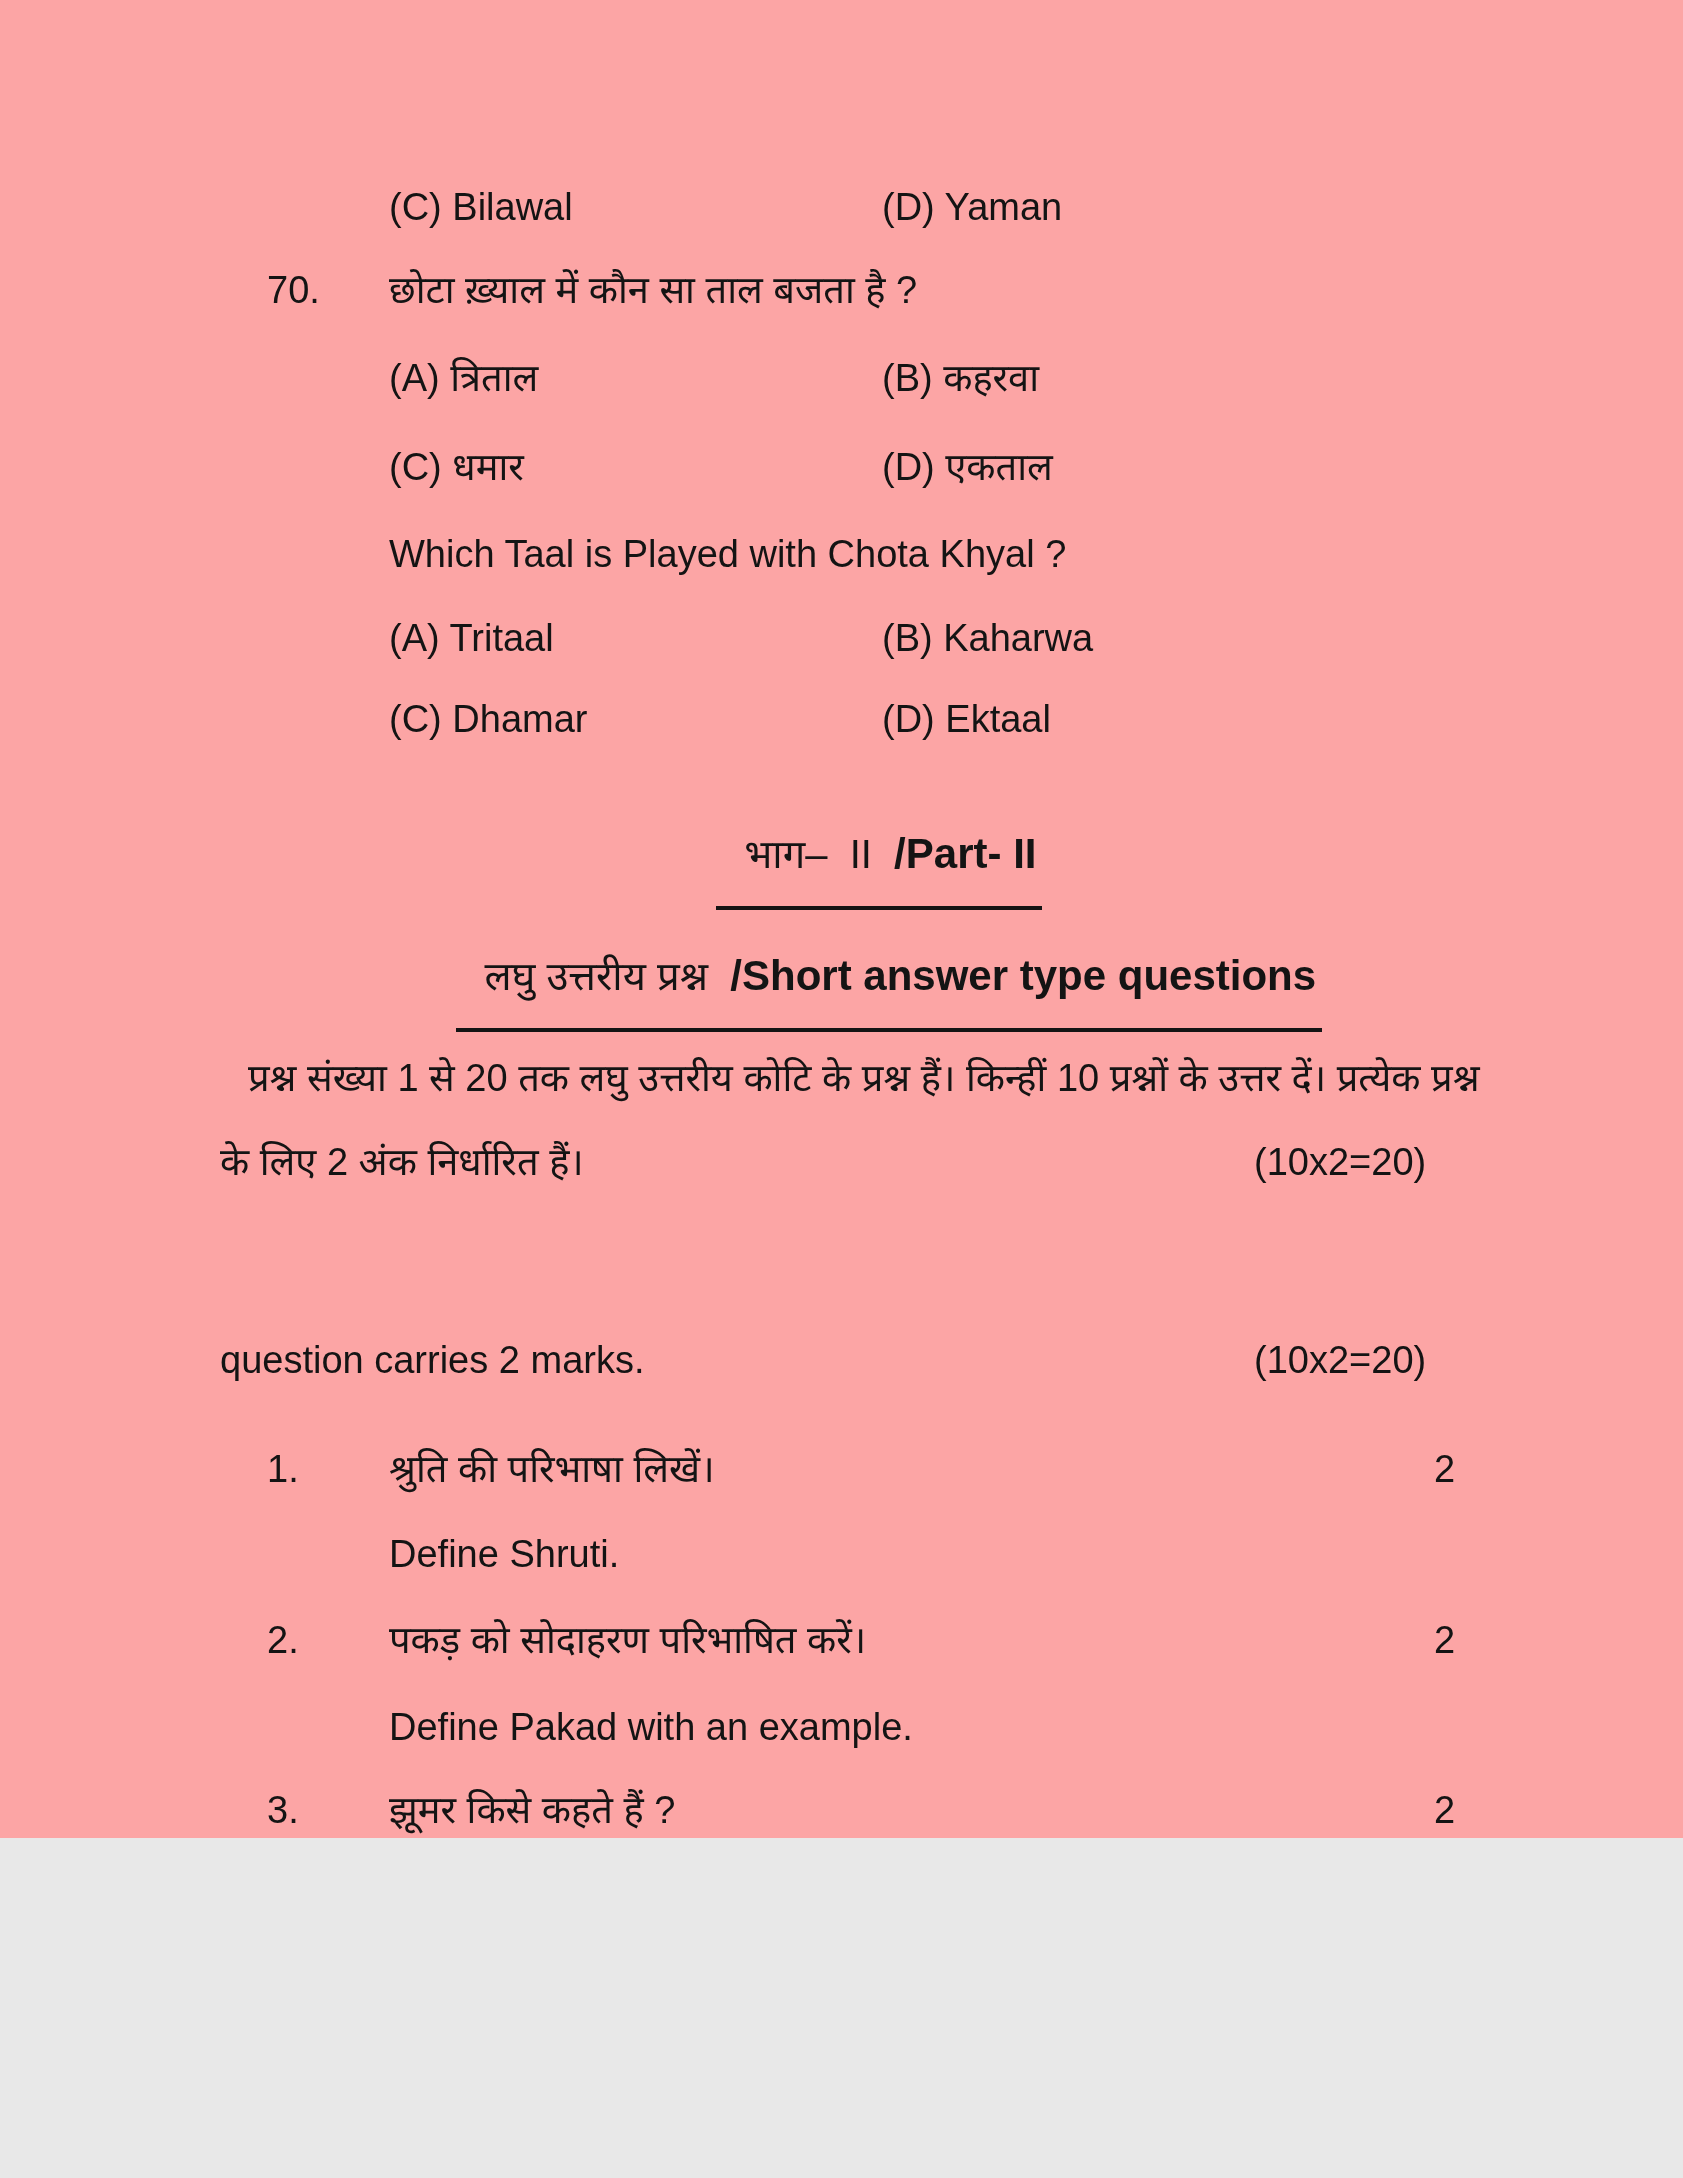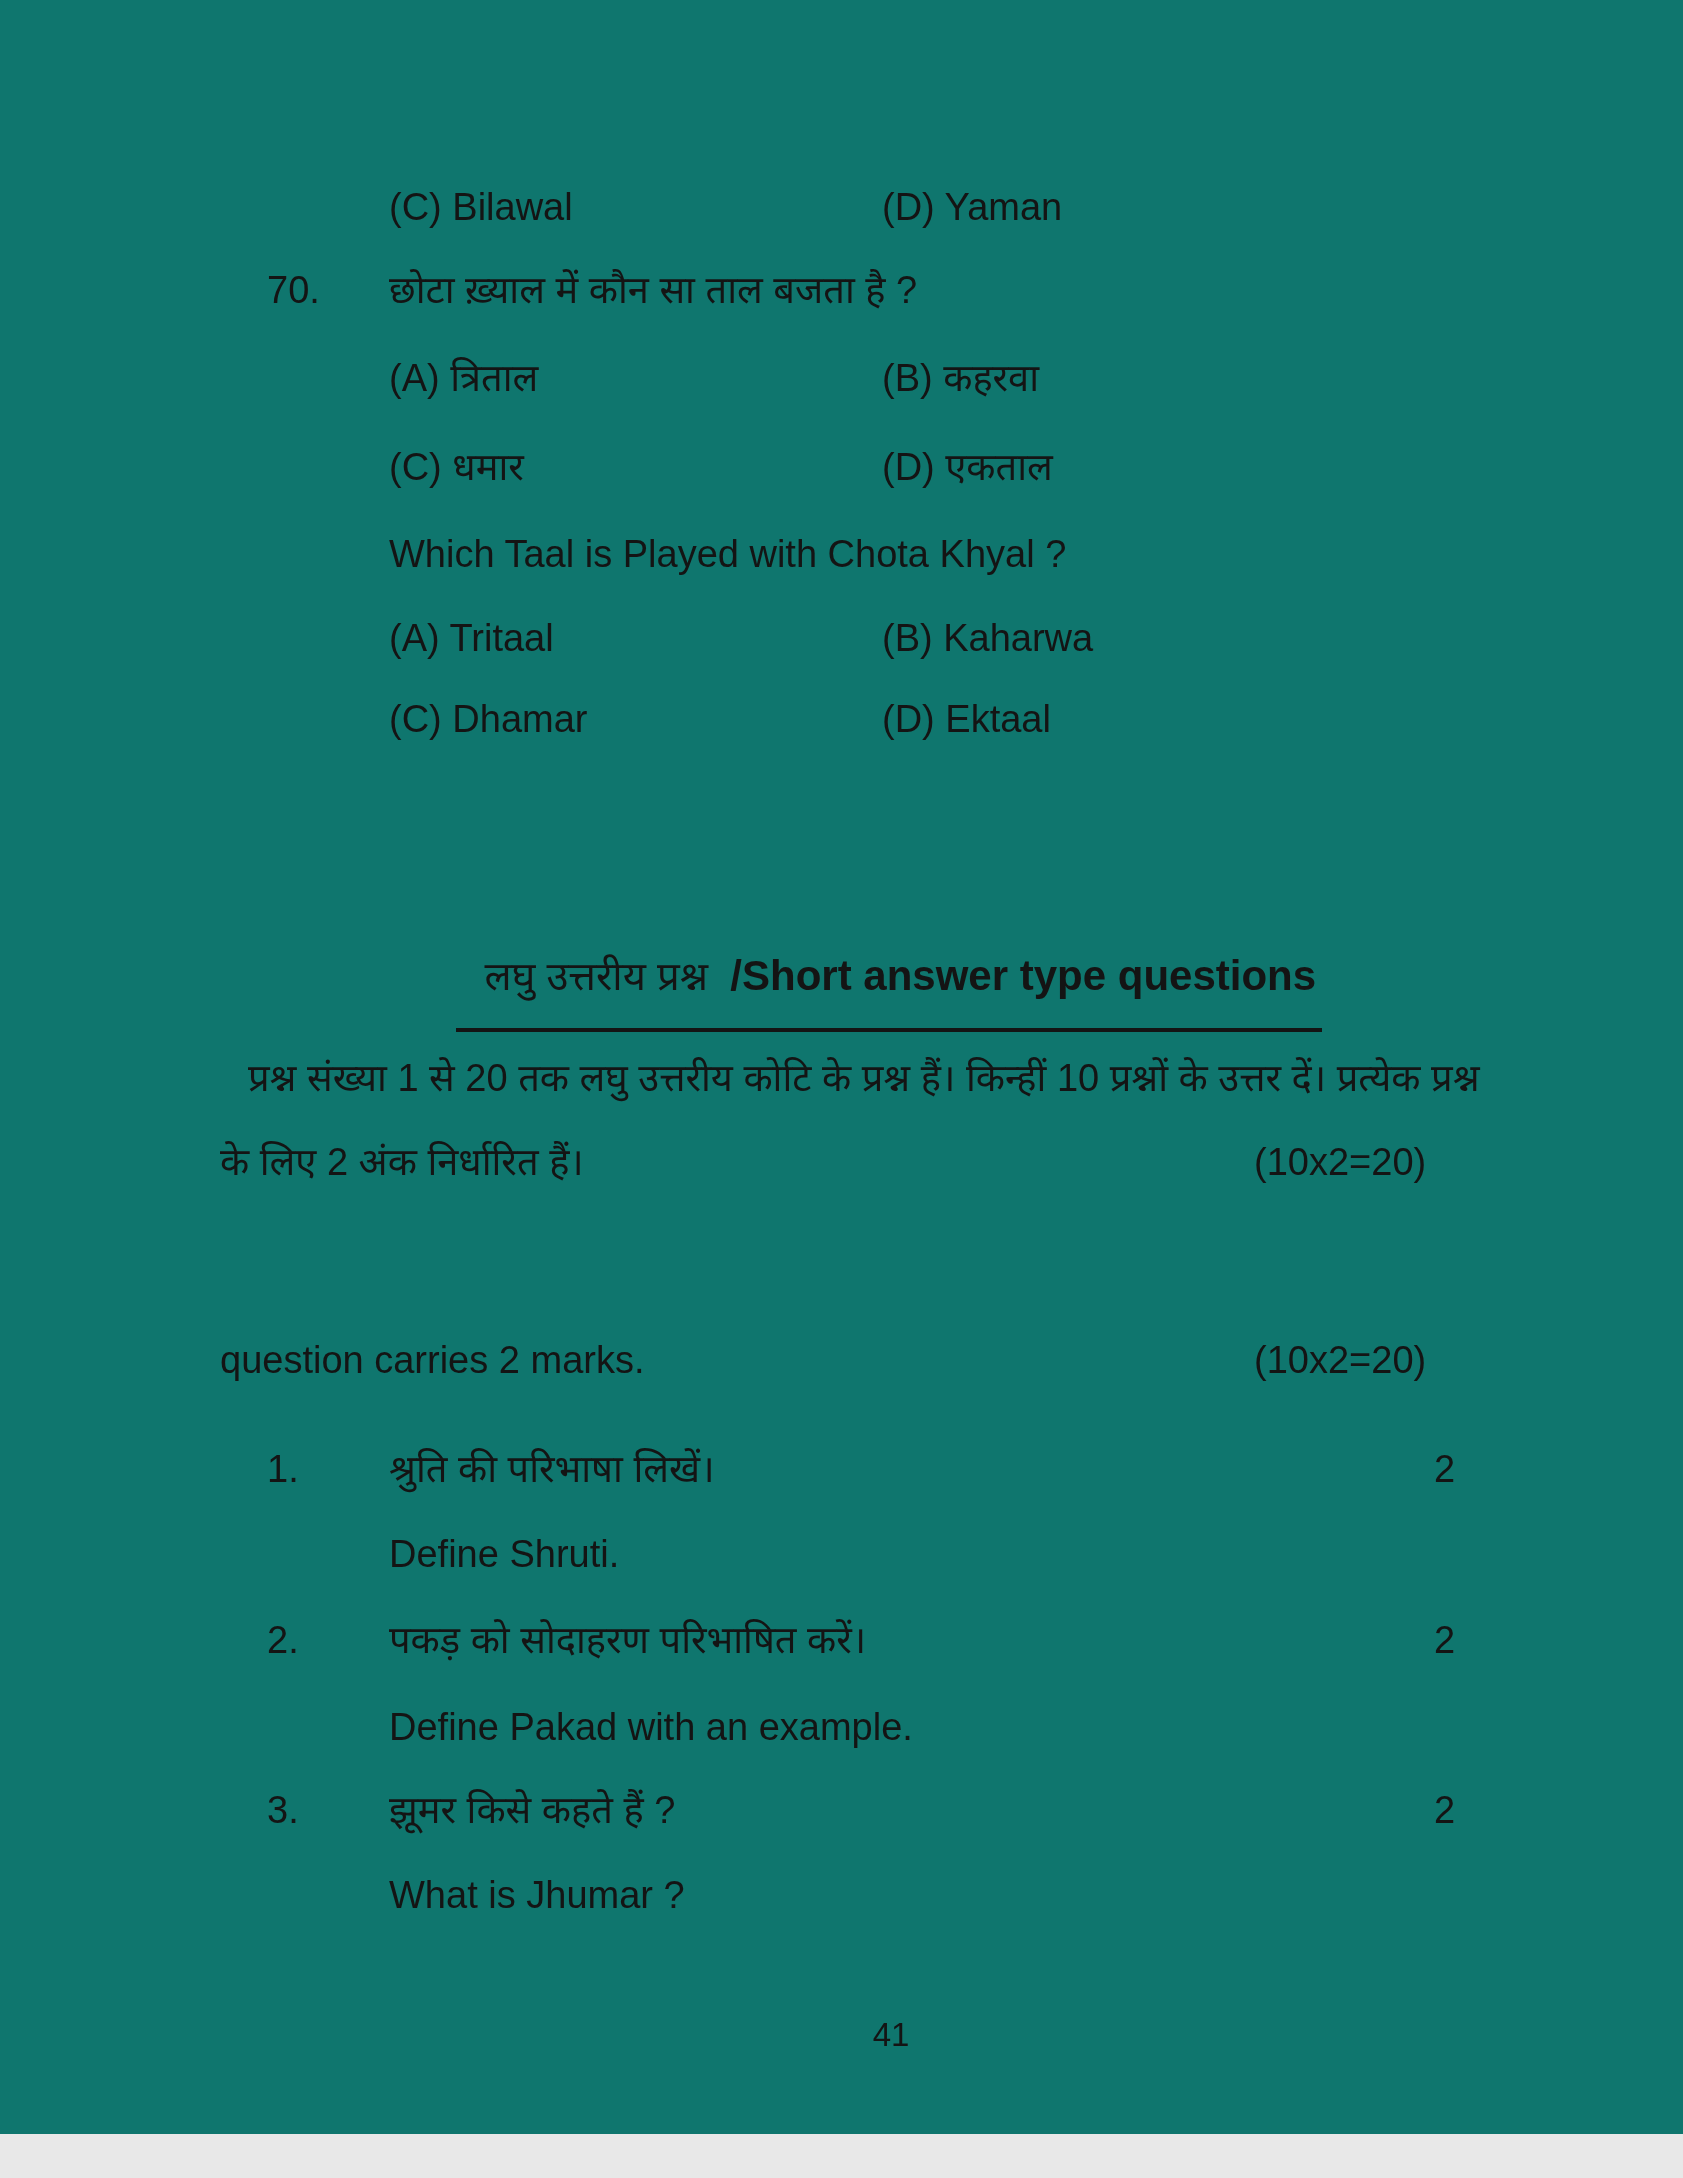--- a/index.html
+++ b/index.html
@@ -1,20 +1,20 @@
 <!DOCTYPE html>
 <html><head>
 <meta charset="utf-8">
 <style>
   html, body { margin: 0; padding: 0; background: #e8e8e8; }
   .page {
     position: relative;
     width: 1683px;
-    height: 2134px;
-    background: #0f766e;
+    height: 1838px;
+    background: #fca5a5;
     font-family: "Liberation Sans", "DejaVu Sans", sans-serif;
     color: #141414;
     overflow: hidden;
   }
   .line {
     position: absolute;
     white-space: nowrap;
     font-size: 38px;
     line-height: 50px;
   }
@@ -79,20 +79,25 @@
   <div class="line" style="top:613px;">
     <span class="text-col">(A) Tritaal</span>
     <span class="opt-col2">(B) Kaharwa</span>
   </div>
 
   <div class="line" style="top:694px;">
     <span class="text-col">(C) Dhamar</span>
     <span class="opt-col2">(D) Ektaal</span>
   </div>
 
+  <div class="heading-wrap" style="top:807px; left:75px; width:1608px;">
+    <span class="heading-inner">
+      <span class="h-hi">भाग–  II  </span><span class="h-en">/Part- II</span>
+    </span>
+  </div>
 
   <div class="heading-wrap" style="top:929px; left:95px; width:1588px;">
     <span class="heading-inner">
       <span class="h-hi">लघु उत्तरीय प्रश्न  </span><span class="h-en">/Short answer type questions</span>
     </span>
   </div>
 
   <div class="para-line" style="top:1053px; left:220px;margin-left:28px;">प्रश्न संख्या 1 से 20 तक लघु उत्तरीय कोटि के प्रश्न हैं। किन्हीं 10 प्रश्नों के उत्तर दें। प्रत्येक प्रश्न</div>
   <div class="para-line" style="top:1137px; left:220px;">के लिए 2 अंक निर्धारित हैं।</div>
   <div class="para-line marks-inline" style="top:1137px;">(10x2=20)</div>

